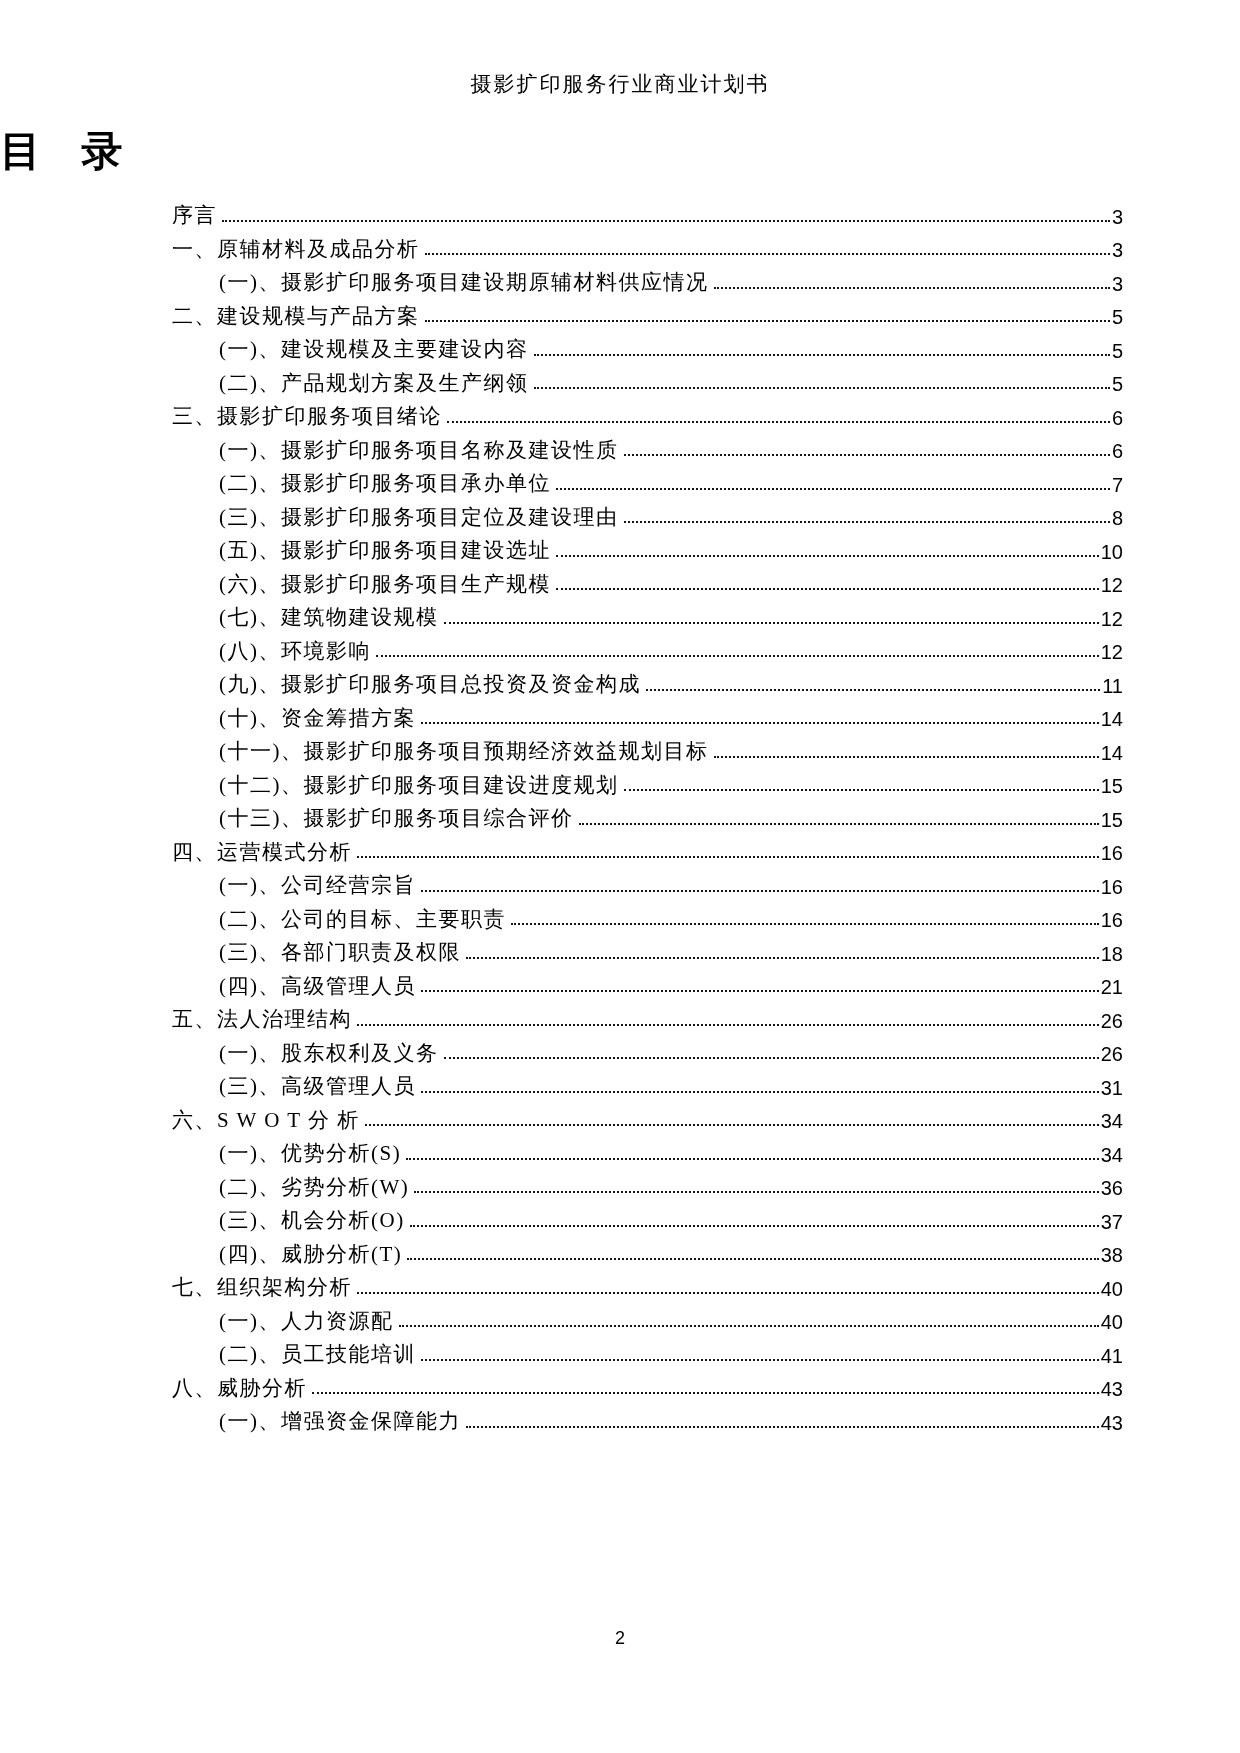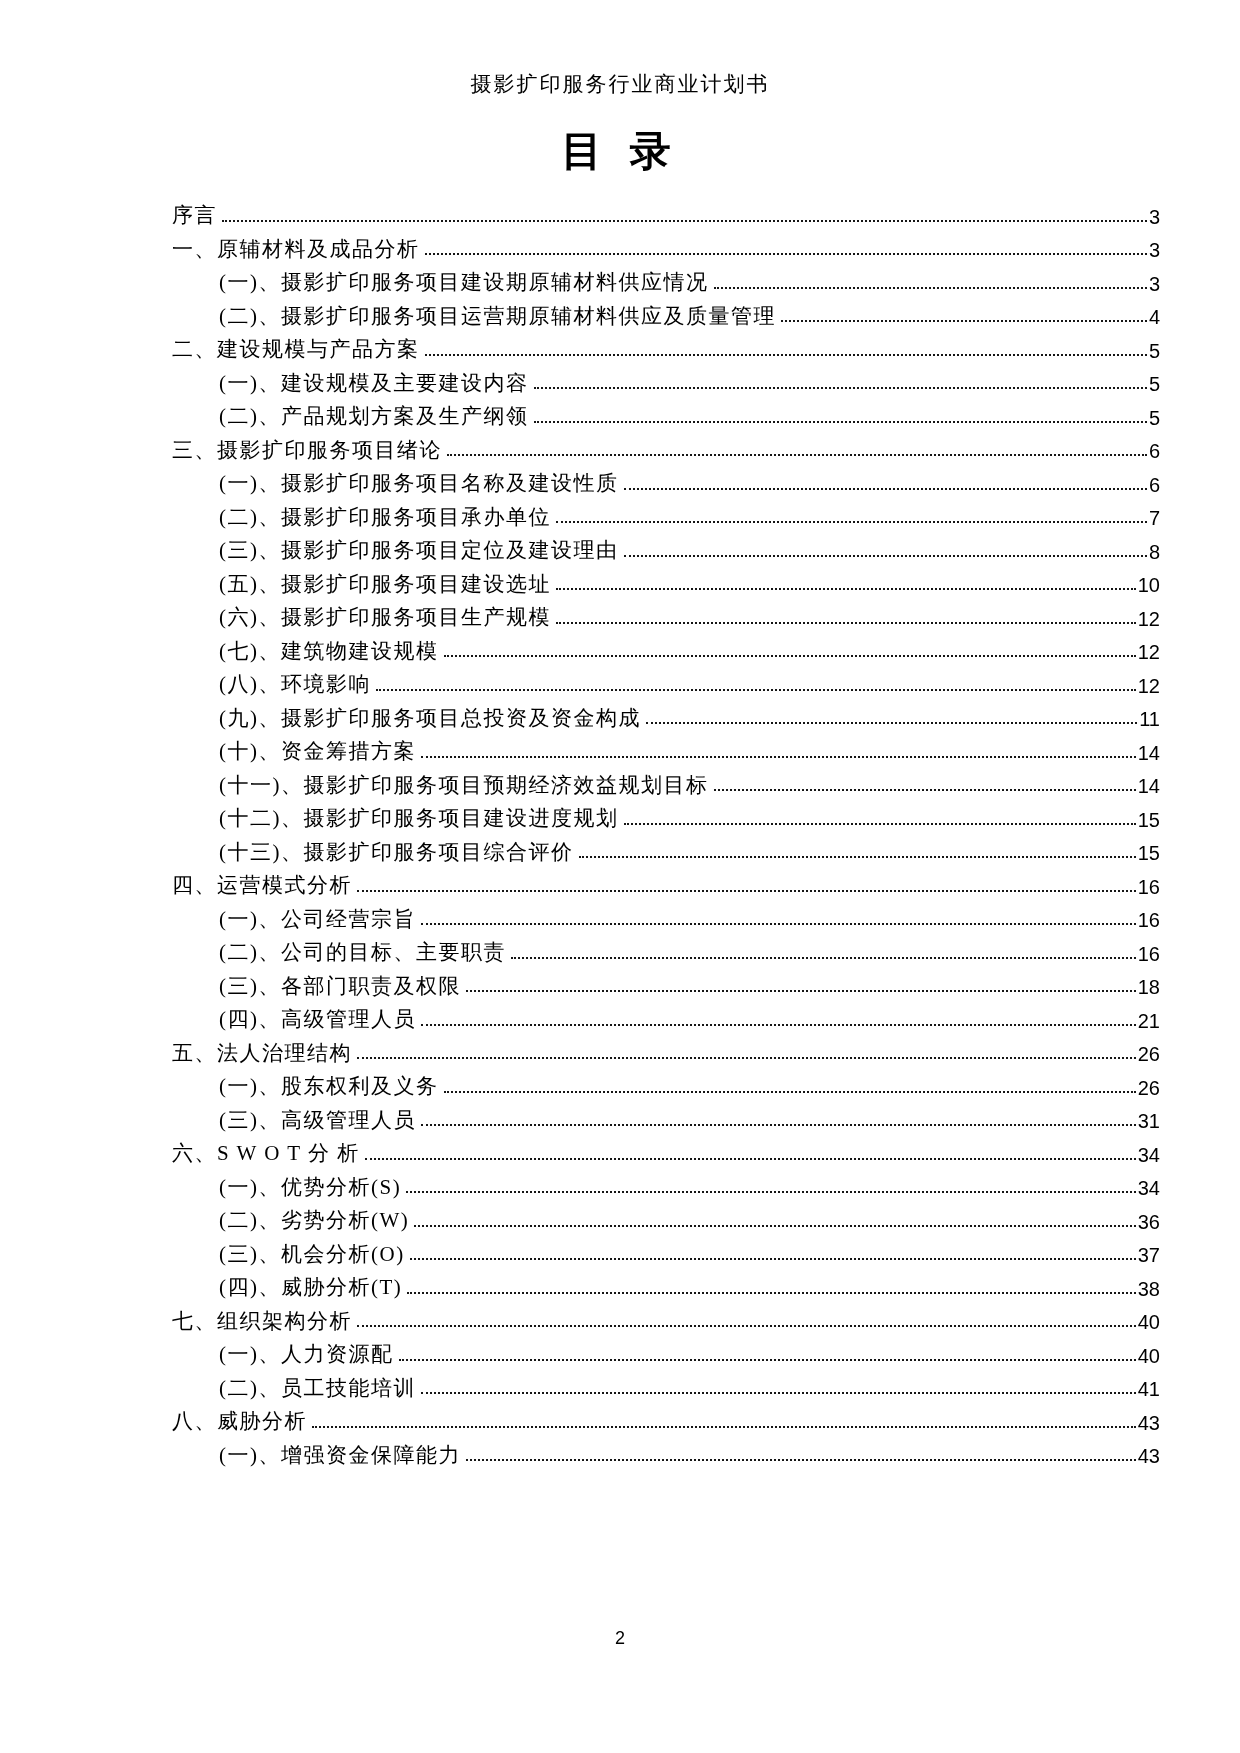--- a/index.html
+++ b/index.html
@@ -19,28 +19,27 @@
   }
   .doc-header {
     padding-top: 70px;
     text-align: center;
     font-size: 21px;
     letter-spacing: 2px;
     font-weight: 500;
   }
   .toc-title {
     margin: 26px 0 0 0;
-    text-align: center;
     font-size: 41px;
     font-weight: 700;
     letter-spacing: 8px;
-    font-family: Liberation Sans, sans-serif;
+    font-family: Liberation Mono, monospace;
   }
   .toc {
-    margin: 16px 80px 0 172px;
+    margin: 16px 117px 0 172px;
   }
   .toc-entry {
     display: flex;
     align-items: flex-end;
     height: 33.5px;
     font-size: 21px;
     letter-spacing: 1.5px;
     white-space: nowrap;
     cursor: pointer;
   }
@@ -91,25 +90,20 @@
       <div class="toc-entry level-1">
     <span class="toc-label">一、原辅材料及成品分析</span>
     <span class="toc-dots"></span>
     <span class="toc-page">3</span>
   </div>
       <div class="toc-entry level-2">
     <span class="toc-label">(一)、摄影扩印服务项目建设期原辅材料供应情况</span>
     <span class="toc-dots"></span>
     <span class="toc-page">3</span>
   </div>
-      <div class="toc-entry level-2">
-    <span class="toc-label">(二)、摄影扩印服务项目运营期原辅材料供应及质量管理 </span>
-    <span class="toc-dots"></span>
-    <span class="toc-page">4</span>
-  </div>
       <div class="toc-entry level-1">
     <span class="toc-label">二、建设规模与产品方案</span>
     <span class="toc-dots"></span>
     <span class="toc-page">5</span>
   </div>
       <div class="toc-entry level-2">
     <span class="toc-label">(一)、建设规模及主要建设内容</span>
     <span class="toc-dots"></span>
     <span class="toc-page">5</span>
   </div>

